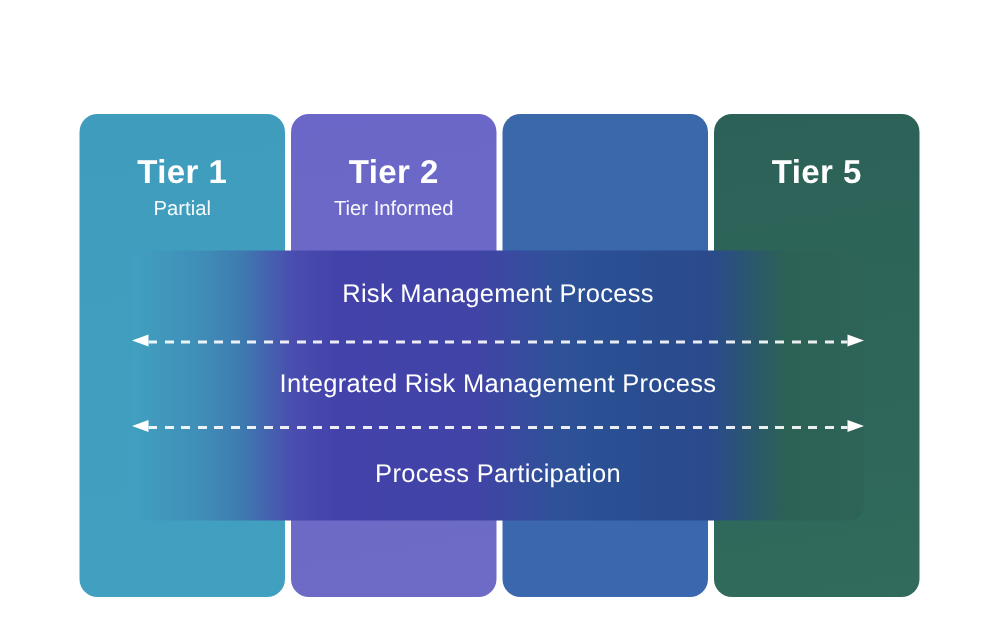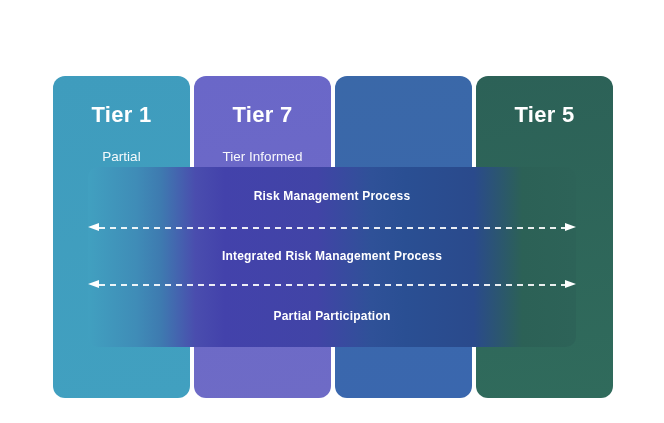--- a/index.html
+++ b/index.html
@@ -17,21 +17,21 @@
   }
   .col-1{left:53px; background:linear-gradient(170deg,#3F9CBD,#41A0C0);}
   .col-2{left:194px;background:linear-gradient(170deg,#6A67C8,#6E6BC6);}
   .col-3{left:335px;background:linear-gradient(170deg,#3A68A8,#3A67AE);}
   .col-4{left:476px;background:linear-gradient(170deg,#2C6157,#306B5C);}
   .tier-title{
     margin-top:26px;font-size:22px;line-height:26px;
     font-weight:600;letter-spacing:.3px;
   }
   .tier-subtitle{
-    margin-top:20px;font-size:13.5px;line-height:17px;
+    margin-top:2px;font-size:13.5px;line-height:17px;
     font-weight:400;color:rgba(255,255,255,.95);
   }
   
   .band{
     position:absolute;left:88px;top:167px;width:488px;height:180px;
     border-radius:10px;
     background:linear-gradient(90deg,
       #41A0C0 0%,
       #3F8CB7 10%,
       #3E7AB0 15%,
@@ -39,21 +39,21 @@
       #4342AB 28%,
       #4144A6 47%,
       #2F5198 58%,
       #2A4F93 65%,
       #2A4A8C 79%,
       #2C6156 89%,
       #2D6358 100%);
   }
   .band-label{
     position:absolute;left:0;right:0;text-align:center;
-    font-size:12px;line-height:24px;font-weight:700;color:#ffffff;
+    font-size:17px;line-height:24px;font-weight:400;color:#ffffff;
     letter-spacing:.2px;
   }
   .bl-1{top:17px;}
   .bl-2{top:77px;}
   .bl-3{top:137px;}
   .arrow{position:absolute;left:0;right:0;height:9px;}
   .ar-1{top:56px;}
   .ar-2{top:113px;}
   .dash-line{
     position:absolute;left:11px;right:11px;top:3.5px;height:2px;
@@ -70,21 +70,21 @@
 <body>
 
 <div class="canvas">
 
   <div class="col col-1">
     <div class="tier-title">Tier 1</div>
     <div class="tier-subtitle">Partial</div>
   </div>
 
   <div class="col col-2">
-    <div class="tier-title">Tier 7</div>
+    <div class="tier-title">Tier 2</div>
     <div class="tier-subtitle">Tier Informed</div>
   </div>
 
   <div class="col col-3">
   </div>
 
   <div class="col col-4">
     <div class="tier-title">Tier 5</div>
   </div>
 
@@ -99,17 +99,17 @@
     </div>
 
     <div class="band-label bl-2">Integrated Risk Management Process</div>
 
     <div class="arrow ar-2">
       <span class="head head-left"></span>
       <span class="dash-line"></span>
       <span class="head head-right"></span>
     </div>
 
-    <div class="band-label bl-3">Partial Participation</div>
+    <div class="band-label bl-3">Process Participation</div>
 
   </div>
 
 </div>
 
 </body></html>

